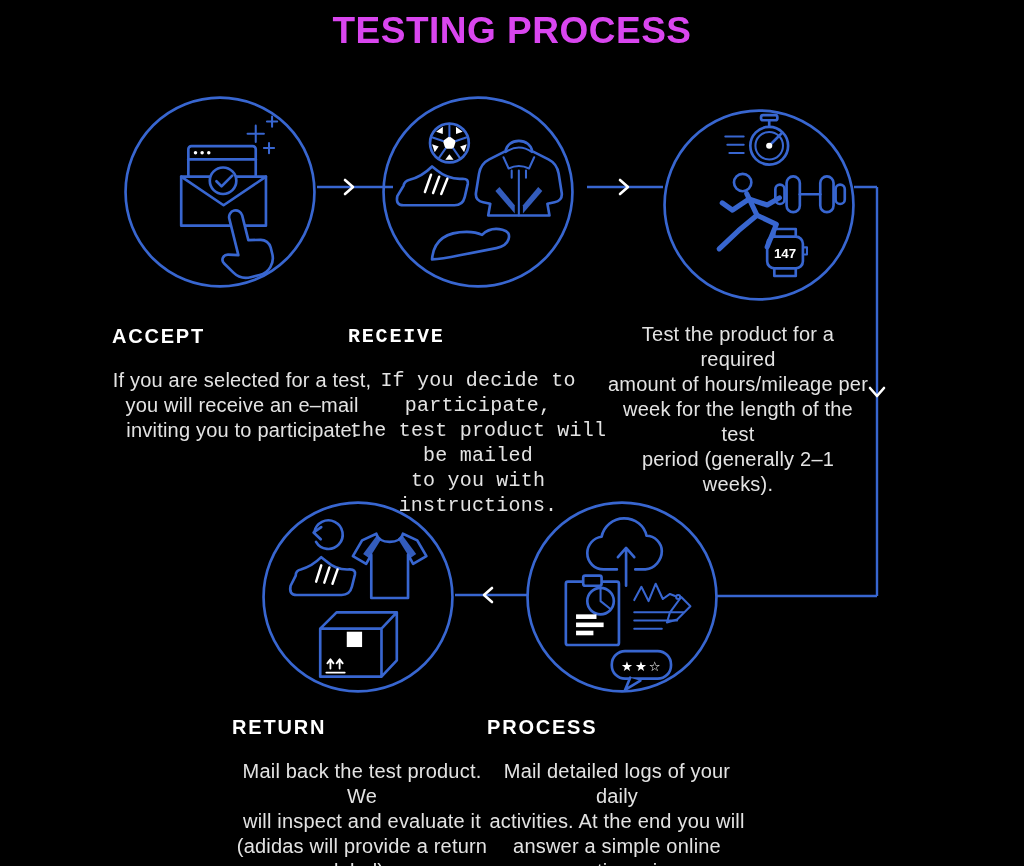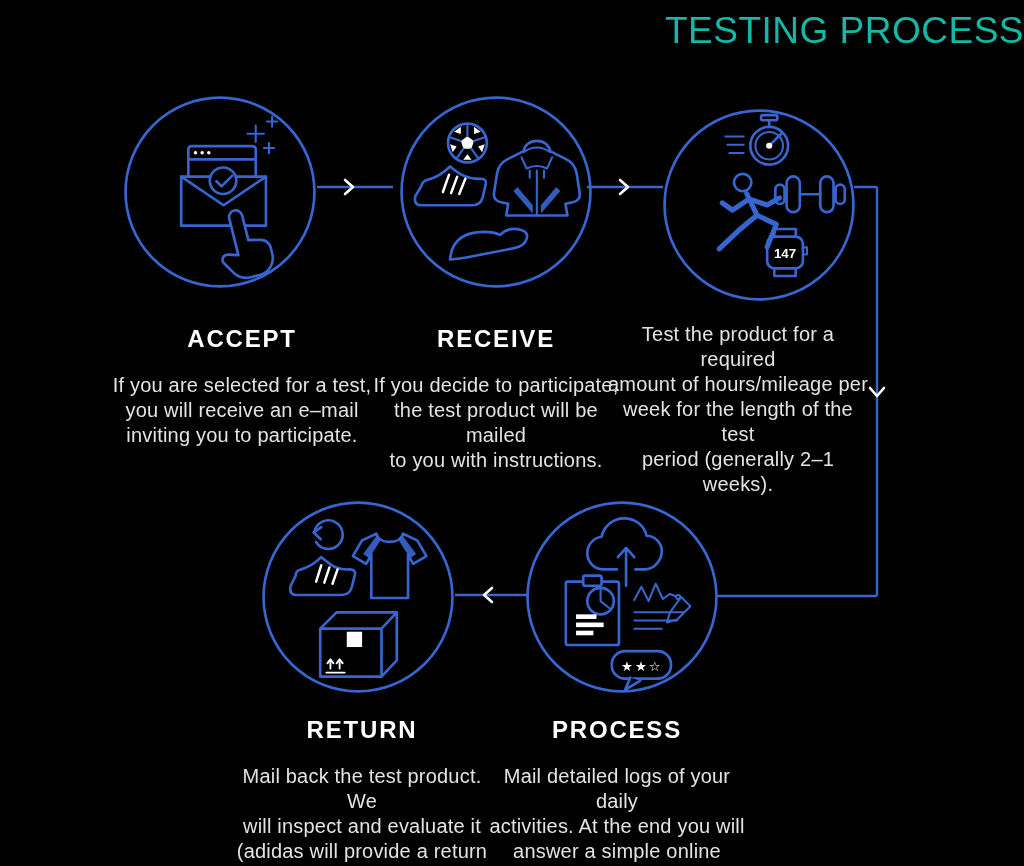--- a/index.html
+++ b/index.html
@@ -1,24 +1,24 @@
 <!DOCTYPE html>
 <html style="--accent: #3866d0;"><head>
 <meta charset="utf-8">
 <style>
   :root { --accent:#3866d0; }
   * { box-sizing:border-box; }
   html,body { margin:0; padding:0; background:#000; }
   .canvas { position:relative; width:1024px; height:866px; background:#000;
             font-family:"Liberation Sans",sans-serif; overflow:hidden; }
-  .title { position:absolute; top:10px; left:0; width:100%; text-align:right;
-           color:#14b8a6; font-size:37px; font-weight:normal; letter-spacing:0.5px; margin:0; }
+  .title { position:absolute; top:10px; left:0; width:100%; text-align:center;
+           color:#d946ef; font-size:37px; font-weight:bold; letter-spacing:0.5px; margin:0; }
   .step { position:absolute; width:260px; }
   .step svg.icon { display:block; }
-  .step h2 { margin:36px 0 0; text-align:center; color:#fff; font-size:24px;
+  .step h2 { margin:36px 0 0; text-align:left; color:#fff; font-size:20px;
              font-weight:bold; letter-spacing:1.8px; }
   .row2 .step h2, .step.r2 h2 { margin-top:22px; }
   .step p { margin:20px 0 0; text-align:center; color:#e3e3e3; font-size:20px;
             line-height:25px; letter-spacing:0.2px; white-space:pre-line; }
   
   .ic  { fill:none; stroke:var(--accent); stroke-width:2.6; stroke-linecap:round; stroke-linejoin:round; }
   .thin{ stroke-width:2; }
   .bk  { fill:#000; stroke:var(--accent); stroke-width:2.6; stroke-linecap:round; stroke-linejoin:round; }
   .wf  { fill:#fff; stroke:none; }
   .wl  { fill:none; stroke:#fff; stroke-width:2.4; stroke-linecap:round; stroke-linejoin:round; }
@@ -69,21 +69,21 @@
       <g transform="rotate(-14 115 140)">
         <path class="bk" d="M109,119 a6.5,6.5 0 0 1 13,0 v25 l11.5,2.5 a10,10 0 0 1 8,9.8 v6.5 a17,17 0 0 1 -17,17 h-9 a18,18 0 0 1 -15.5,-8.8 l-6.5,-10.5 c-2.6,-4.2 1.2,-9 6,-7.6 l9.5,2.9 z"></path>
       </g>
     </svg>
     <h2>ACCEPT</h2>
     <p>If you are selected for a test,
 you will receive an e–mail
 inviting you to participate.</p>
   </div>
 
-  <div class="step" style="left:366px; top:95px;">
+  <div class="step" style="left:348px; top:95px;font-family:Liberation Mono, monospace;">
     <svg class="icon" style="margin-left:33px;" width="194" height="194" viewBox="0 0 190 190">
       <circle class="ic" cx="95" cy="95" r="92.5"></circle>
       <g>
         <circle class="ic" cx="67" cy="47" r="19"></circle>
         <polygon class="wf" points="67,40.3 73.4,45 70.9,52.6 63.1,52.6 60.6,45"></polygon>
         <path class="ic thin" d="M67,40.3 L67,30 M73.4,45 L83.4,41.6 M70.9,52.6 L77.2,61.6 M63.1,52.6 L56.8,61.6 M60.6,45 L50.6,41.6"></path>
         <polygon class="wf" points="80,36.1 73.4,31.2 73.5,38.1"></polygon>
         <polygon class="wf" points="54,36.1 60.6,31.2 60.5,38.1"></polygon>
         <polygon class="wf" points="50,48.2 52.6,56 56.5,50.4"></polygon>
         <polygon class="wf" points="84,48.2 81.4,56 77.5,50.4"></polygon>

